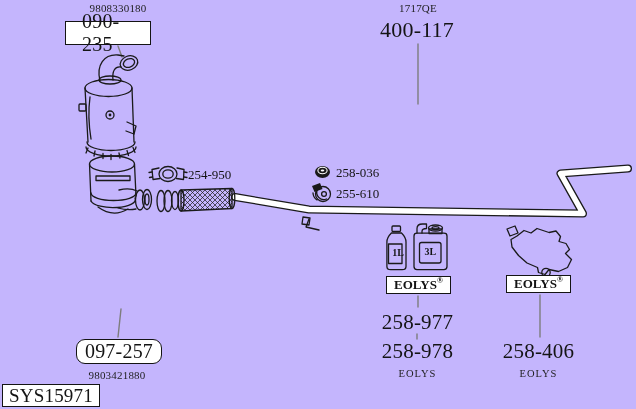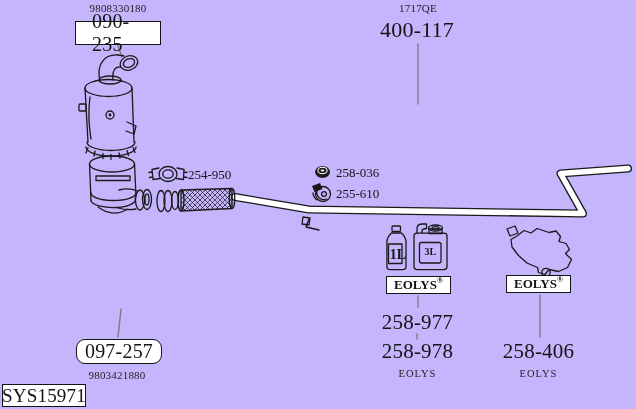--- a/index.html
+++ b/index.html
@@ -154,35 +154,35 @@
       <g>
         <path d="M507,229 l8,-3 3,7 -8,3 z"></path>
         <path d="M517,236 L524,230.5 L531,233 L537,228.5 L549,232.5 L556,231 L560.5,236.5 L559,241.5 L566,243.5 L569.5,249.5 L565.5,253.5 L571.5,259.5 L567.5,267.5 L558.5,271.5 L549,269.5 L545,274.5 L538.5,272.5 L537.5,267.5 L527,263 L518.5,255.5 L512,247 L511,239.5 Z"></path>
         <circle cx="546" cy="272.5" r="4.2"></circle>
       </g>
     </g>
   </svg>
 
   <div class="t small-code ctr" style="left:60px; top:2px; width:116px;">9808330180</div>
 
-  <div class="pn-box" style="left:75px; top:21px; width:86px; height:24px;padding-left:16px;">
+  <div class="pn-box" style="left:65px; top:21px; width:86px; height:24px;padding-left:16px;">
     <span>090-235</span>
   </div>
 
   <div class="t small-code ctr" style="left:360px; top:2px; width:116px;">1717QE</div>
 
   <div class="t part-xl ctr" style="left:349px; top:17px; width:136px;">400-117</div>
 
   <div class="t part-md" style="left:188px; top:167px;">254-950</div>
 
   <div class="t part-md" style="left:336px; top:165px;">258-036</div>
 
   <div class="t part-md" style="left:336px; top:186px;">255-610</div>
 
-  <div class="bottle-lbl" style="left:388.5px; top:247px; width:19px; font-size:14px;">1L</div>
+  <div class="bottle-lbl" style="left:388.5px; top:247px; width:19px; font-size:10px;">1L</div>
 
   <div class="bottle-lbl" style="left:419.5px; top:246px; width:21.5px; font-size:10px;">3L</div>
 
   <div class="eolys-box" style="left:386px; top:276px; width:65px; height:18px;">
     <span>EOLYS</span>
       <span class="reg">®</span>
   </div>
 
   <div class="eolys-box" style="left:506px; top:275px; width:65px; height:18px;">
     <span>EOLYS</span>
@@ -198,17 +198,17 @@
   <div class="t part-lg ctr" style="left:480px; top:339px; width:117px;">258-406</div>
 
   <div class="t note-sm ctr" style="left:480px; top:368px; width:117px;">EOLYS</div>
 
   <div class="pn-box" style="left:76px; top:339px; width:86px; height:25px;border-radius:9px;">
     <span>097-257</span>
   </div>
 
   <div class="t small-code ctr" style="left:59px; top:369px; width:116px;">9803421880</div>
 
-  <div class="pn-box" style="left:2px; top:384px; width:84px; height:23px; font-size:19px;">
+  <div class="pn-box" style="left:2px; top:384px; width:98px; height:23px; font-size:19px;">
     <span>SYS15971</span>
   </div>
 
 </div>
 
 </body></html>

